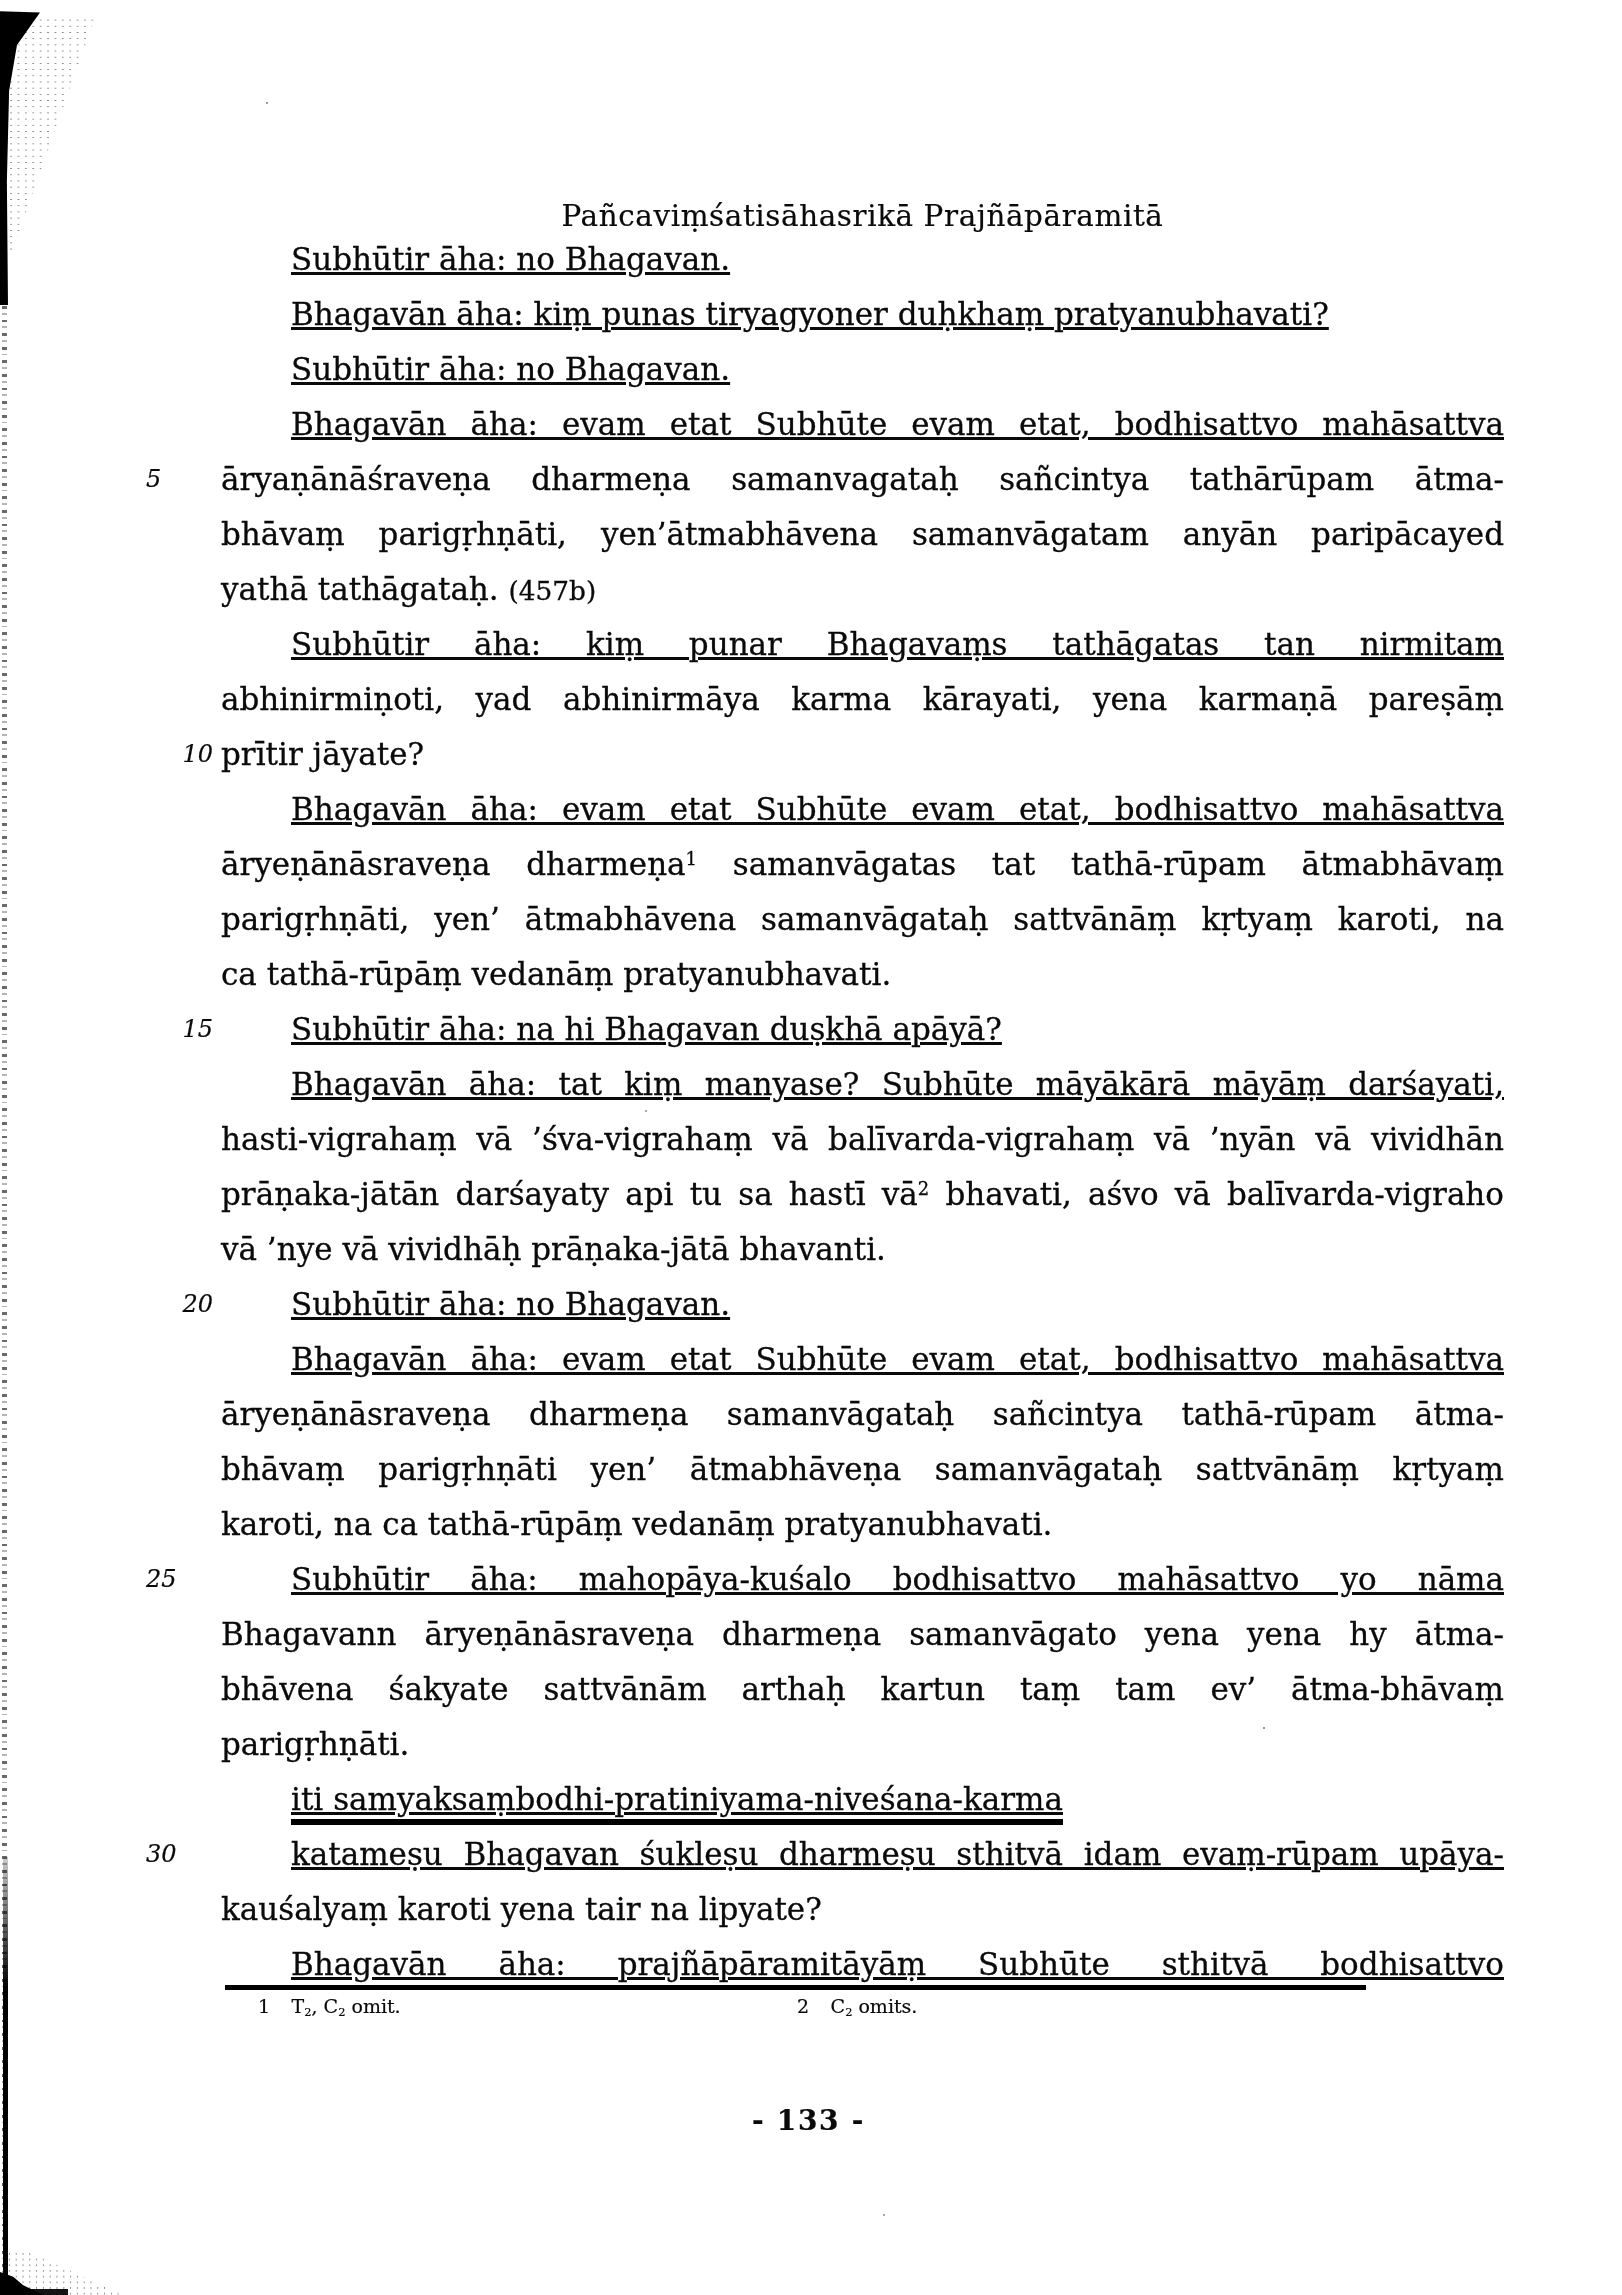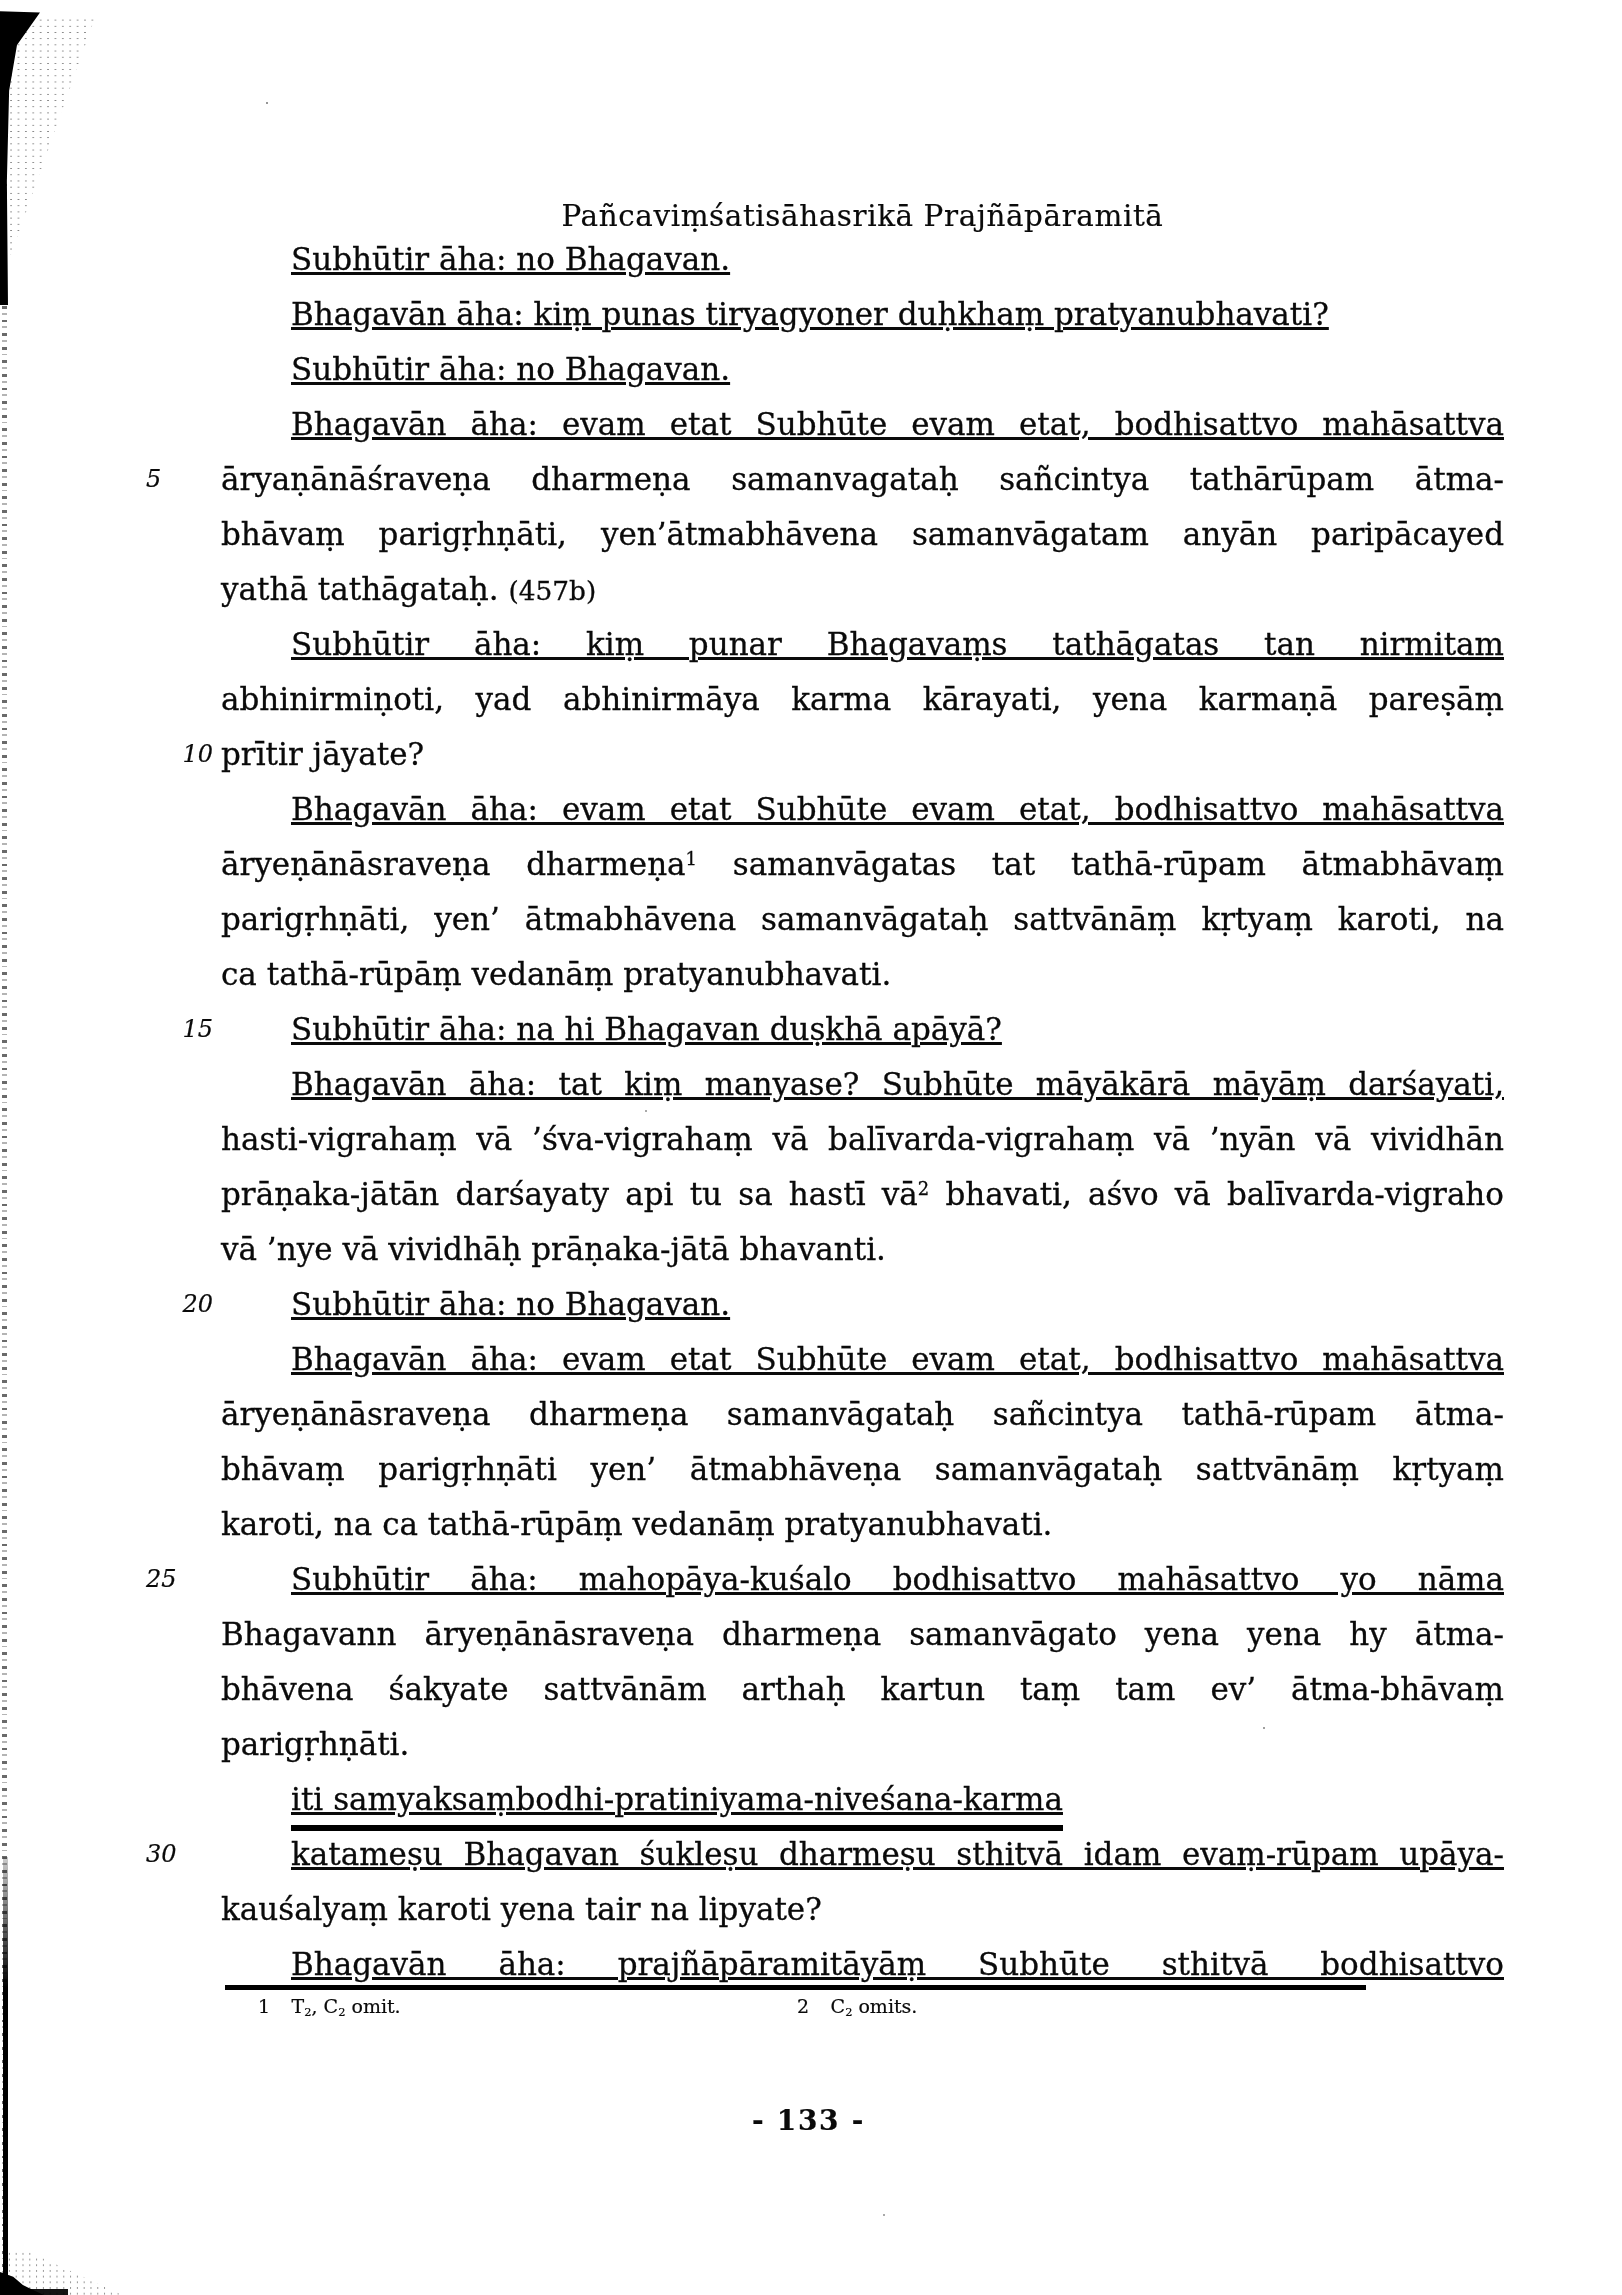--- a/index.html
+++ b/index.html
@@ -68,21 +68,21 @@
   .line{position:relative;height:55px;line-height:55px;text-align:left;}
   .line.indent{padding-left:70px;text-decoration:underline;}
   .line.j{text-align:justify;text-align-last:justify;}
   .num{
     position:absolute;left:-75px;top:0;width:67px;text-align:right;
     font-style:italic;font-size:24px;line-height:55px;
     -webkit-text-stroke:0.2px currentColor;
   }
   .t sup{font-size:.58em;vertical-align:baseline;position:relative;top:-.55em;letter-spacing:0;}
   .ref{font-size:.85em;}
-  .underline{border-bottom:6.2px solid #000;padding-bottom:8px;}
+  .underline{border-bottom:6.2px solid #000;padding-bottom:2px;}
   .fn-rule{position:absolute;left:225px;top:1985px;width:1141px;height:4.5px;background:#000;}
   .footnotes{
     position:absolute;left:221px;top:1983px;width:1283px;height:62px;
     font-size:19px;line-height:46px;-webkit-text-stroke:0.2px currentColor;
   }
   .footnote{position:absolute;top:0;white-space:nowrap;}
   .footnote:nth-child(1){left:37px;}
   .footnote:nth-child(2){left:576px;}
   .fn-num{display:inline-block;margin-right:21.5px;}
   .footnotes sub{font-size:.6em;vertical-align:baseline;position:relative;top:.22em;}

